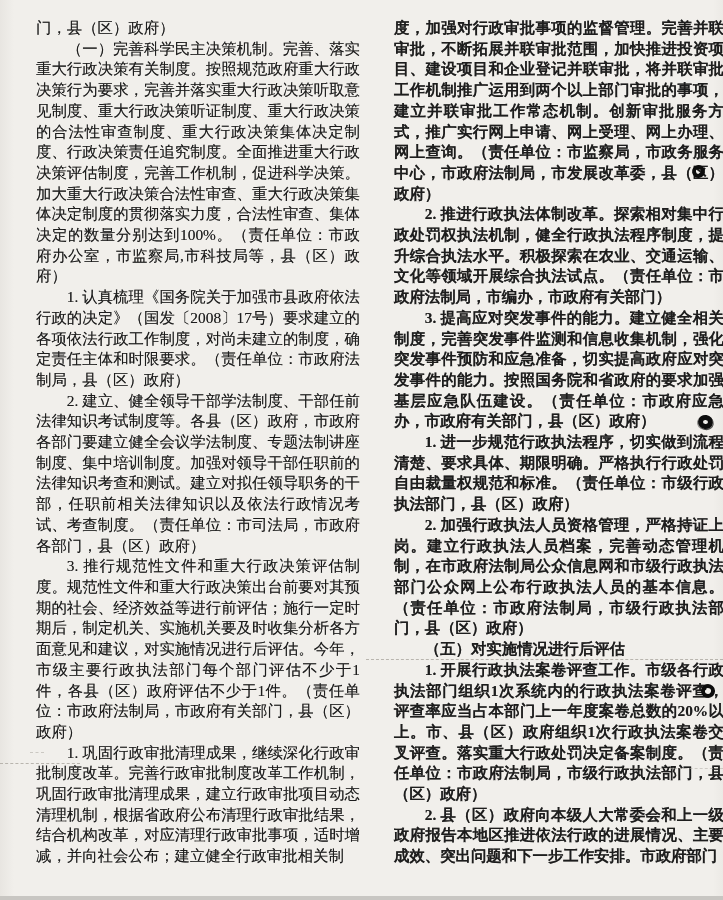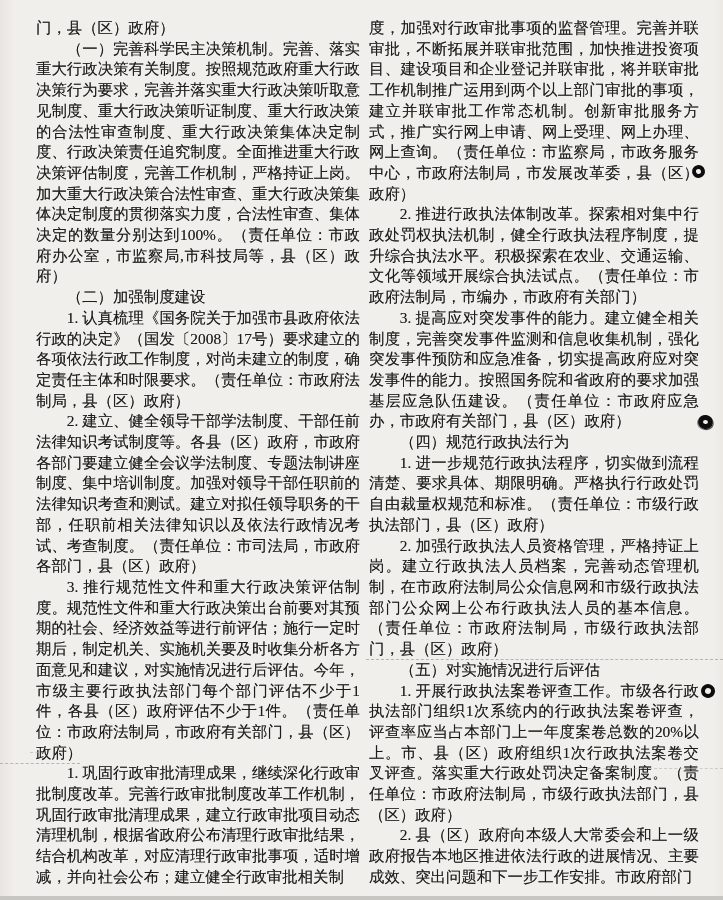--- a/index.html
+++ b/index.html
@@ -15,21 +15,21 @@
   }
   .column{
     position:absolute;
     top:18px;
     font-size:15.4px;
     line-height:20.7px;
     color:#1d1d1d;
     text-shadow:0 0 0.5px rgba(25,25,25,0.55);
   }
   .col-left{left:36px;width:324px;}
-  .col-right{left:369px;width:330px;}
+  .col-right{left:394px;width:330px;font-weight:bold;}
   .para{
     margin:0;
     text-align:justify;
     text-justify:inter-character;
     word-break:break-all;
   }
   .para.indent{text-indent:2em;}
   .para.heading{font-weight:bold;}
   .ink-mark{
     position:absolute;
@@ -52,32 +52,30 @@
   .scan-line.l2{left:0px;top:763px;width:80px;}
   .scan-line.l3{left:588px;top:768px;width:135px;opacity:.55;}
   .scan-line.l4{left:30px;top:752px;width:14px;opacity:.6;}
 </style>
 </head>
 <body>
 
 <div class="page">
   <div class="column col-left">
       <div class="para body">门，县（区）政府）</div>
-      <div class="para body indent">（一）完善科学民主决策机制。完善、落实重大行政决策有关制度。按照规范政府重大行政决策行为要求，完善并落实重大行政决策听取意见制度、重大行政决策听证制度、重大行政决策的合法性审查制度、重大行政决策集体决定制度、行政决策责任追究制度。全面推进重大行政决策评估制度，完善工作机制，严格持证上岗。加大重大行政决策合法性审查、重大行政决策集体决定制度的贯彻落实力度，合法性审查、集体决定的数量分别达到100%。（责任单位：市政府办公室，市监察局,市科技局等，县（区）政府）</div>
-      <div class="para subheading indent">（二）加强制度建设</div>
+      <div class="para body indent">（一）完善科学民主决策机制。完善、落实重大行政决策有关制度。按照规范政府重大行政决策行为要求，完善并落实重大行政决策听取意见制度、重大行政决策听证制度、重大行政决策的合法性审查制度、重大行政决策集体决定制度、行政决策责任追究制度。全面推进重大行政决策评估制度，完善工作机制，促进科学决策。加大重大行政决策合法性审查、重大行政决策集体决定制度的贯彻落实力度，合法性审查、集体决定的数量分别达到100%。（责任单位：市政府办公室，市监察局,市科技局等，县（区）政府）</div>
       <div class="para body indent">1. 认真梳理《国务院关于加强市县政府依法行政的决定》（国发〔2008〕17号）要求建立的各项依法行政工作制度，对尚未建立的制度，确定责任主体和时限要求。（责任单位：市政府法制局，县（区）政府）</div>
       <div class="para body indent">2. 建立、健全领导干部学法制度、干部任前法律知识考试制度等。各县（区）政府，市政府各部门要建立健全会议学法制度、专题法制讲座制度、集中培训制度。加强对领导干部任职前的法律知识考查和测试。建立对拟任领导职务的干部，任职前相关法律知识以及依法行政情况考试、考查制度。（责任单位：市司法局，市政府各部门，县（区）政府）</div>
       <div class="para body indent">3. 推行规范性文件和重大行政决策评估制度。规范性文件和重大行政决策出台前要对其预期的社会、经济效益等进行前评估；施行一定时期后，制定机关、实施机关要及时收集分析各方面意见和建议，对实施情况进行后评估。今年，市级主要行政执法部门每个部门评估不少于1件，各县（区）政府评估不少于1件。（责任单位：市政府法制局，市政府有关部门，县（区）政府）</div>
       <div class="para body indent">1. 巩固行政审批清理成果，继续深化行政审批制度改革。完善行政审批制度改革工作机制，巩固行政审批清理成果，建立行政审批项目动态清理机制，根据省政府公布清理行政审批结果，结合机构改革，对应清理行政审批事项，适时增减，并向社会公布；建立健全行政审批相关制</div>
     </div>
   <div class="column col-right">
       <div class="para body">度，加强对行政审批事项的监督管理。完善并联审批，不断拓展并联审批范围，加快推进投资项目、建设项目和企业登记并联审批，将并联审批工作机制推广运用到两个以上部门审批的事项，建立并联审批工作常态机制。创新审批服务方式，推广实行网上申请、网上受理、网上办理、网上查询。（责任单位：市监察局，市政务服务中心，市政府法制局，市发展改革委，县（区）政府）</div>
       <div class="para body indent">2. 推进行政执法体制改革。探索相对集中行政处罚权执法机制，健全行政执法程序制度，提升综合执法水平。积极探索在农业、交通运输、文化等领域开展综合执法试点。（责任单位：市政府法制局，市编办，市政府有关部门）</div>
       <div class="para body indent">3. 提高应对突发事件的能力。建立健全相关制度，完善突发事件监测和信息收集机制，强化突发事件预防和应急准备，切实提高政府应对突发事件的能力。按照国务院和省政府的要求加强基层应急队伍建设。（责任单位：市政府应急办，市政府有关部门，县（区）政府）</div>
-      <div class="para subheading indent">（四）规范行政执法行为</div>
       <div class="para body indent">1. 进一步规范行政执法程序，切实做到流程清楚、要求具体、期限明确。严格执行行政处罚自由裁量权规范和标准。（责任单位：市级行政执法部门，县（区）政府）</div>
       <div class="para body indent">2. 加强行政执法人员资格管理，严格持证上岗。建立行政执法人员档案，完善动态管理机制，在市政府法制局公众信息网和市级行政执法部门公众网上公布行政执法人员的基本信息。（责任单位：市政府法制局，市级行政执法部门，县（区）政府）</div>
       <div class="para subheading indent">（五）对实施情况进行后评估</div>
       <div class="para body indent">1. 开展行政执法案卷评查工作。市级各行政执法部门组织1次系统内的行政执法案卷评查，评查率应当占本部门上一年度案卷总数的20%以上。市、县（区）政府组织1次行政执法案卷交叉评查。落实重大行政处罚决定备案制度。（责任单位：市政府法制局，市级行政执法部门，县（区）政府）</div>
       <div class="para body indent">2. 县（区）政府向本级人大常委会和上一级政府报告本地区推进依法行政的进展情况、主要成效、突出问题和下一步工作安排。市政府部门</div>
     </div>
 
   <span class="ink-mark m1"></span>
   <span class="ink-mark m2"></span>
   <span class="ink-mark m3"></span>

